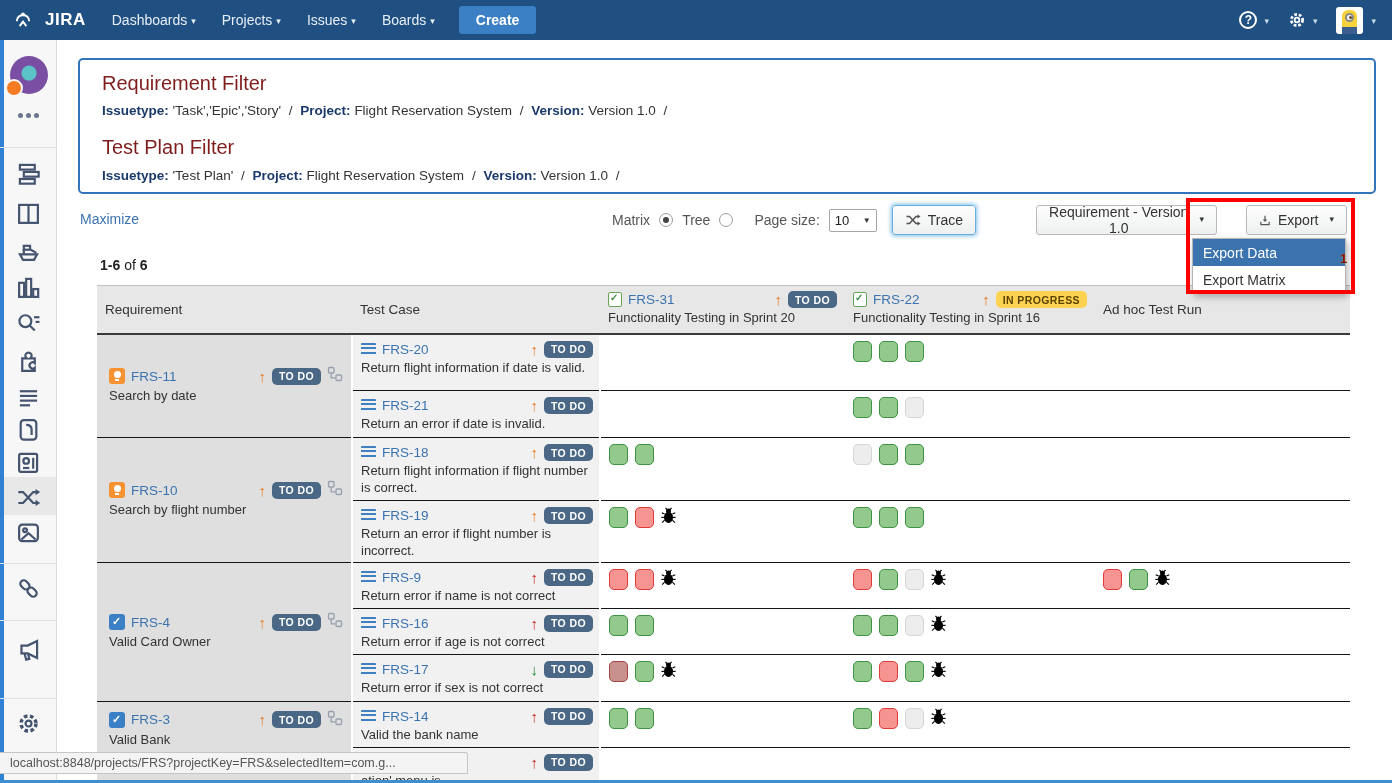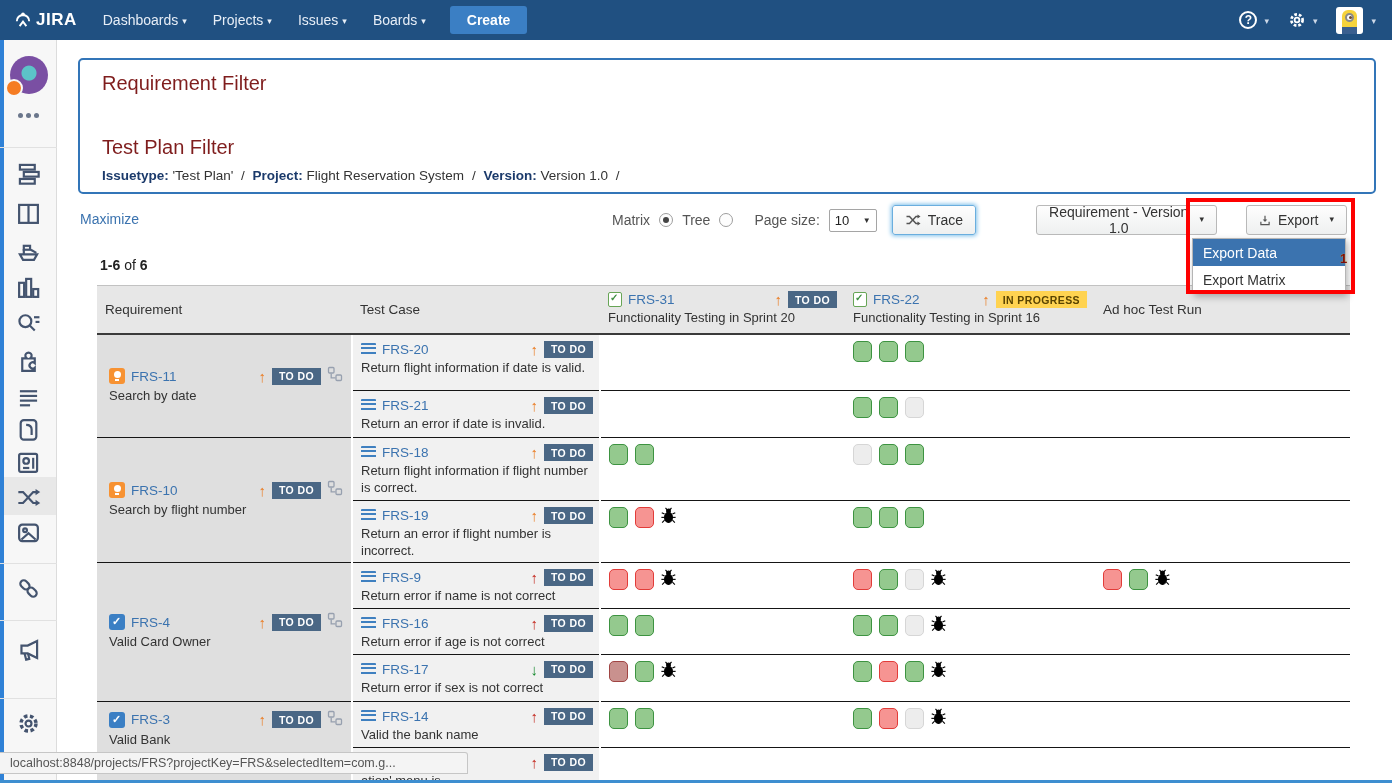--- a/index.html
+++ b/index.html
@@ -2,21 +2,21 @@
 <html><head>
 <meta charset="utf-8">
 <style>
   * { margin:0; padding:0; box-sizing:border-box; }
   html,body { width:1392px; height:783px; overflow:hidden; background:#fff;
     font-family:"Liberation Sans", sans-serif; position:relative; }
 
   
   .topbar { position:absolute; left:0; top:0; width:100%; height:40px; background:#205081;
     display:flex; align-items:center; z-index:30; }
-  .logo { display:flex; align-items:center; gap:4px; margin-left:14px; color:#fff;
+  .logo { display:flex; align-items:center; gap:13px; margin-left:14px; color:#fff;
     font-size:17px; font-weight:bold; letter-spacing:.5px; }
   .navitem { color:#e7eef7; font-size:14px; margin-left:26px; cursor:pointer; white-space:nowrap; }
   .caret::after { content:"▾"; font-size:9px; margin-left:4px; position:relative; top:-1px; }
   .create-btn { margin-left:24px; background:#3b7fc4; color:#fff; font-weight:bold; font-size:14px;
     border:none; border-radius:3px; padding:6px 17px; cursor:pointer; }
   .top-right { margin-left:auto; display:flex; align-items:center; gap:19px; margin-right:16px; }
   .searchbox { display:flex; align-items:center; background:#1c4164; border:1px solid #2e5a85;
     border-radius:4px; width:168px; height:26px; padding:0 8px; }
   .searchbox input { flex:1; background:transparent; border:none; outline:none; color:#cdd9e8;
     font-size:13px; font-family:"Liberation Sans",sans-serif; }
@@ -102,21 +102,21 @@
   td.req.top { vertical-align:top; padding-top:8px; }
   td.tc { background:#f1f1f1; border-right:2px solid #fff; border-bottom:1px solid #151515; padding:6px 6px 2px 8px; }
   td.mx { background:#fff; border-bottom:1px solid #151515; padding:6px 0 0 8px; }
   tr.partial td { border-bottom:none; }
   .line1 { display:flex; align-items:center; gap:6px; }
   .line2 { font-size:13px; color:#333; line-height:1.3; margin-top:2px; padding-right:2px; }
   .key { color:#3b73af; font-size:13.5px; text-decoration:none; cursor:pointer; white-space:nowrap; }
   .sp { flex:1; }
   .prio { font-size:15px; font-weight:bold; line-height:1; }
   .up-orange { color:#ea7d24; } .up-red { color:#c42b21; } .down-green { color:#14892c; }
-  .badge { font-size:10.5px; font-weight:bold; letter-spacing:.4px; color:#fff; border-radius:0;
+  .badge { font-size:10.5px; font-weight:bold; letter-spacing:.4px; color:#fff; border-radius:5px;
     padding:2.5px 7px; white-space:nowrap; }
   .badge.todo { background:#4a6785; }
   .badge.inprogress { background:#ffd351; color:#594300; }
   .icon-story { width:16px; height:16px; background:#f79232; border-radius:3px; position:relative; flex:none; }
   .icon-story::before { content:""; position:absolute; left:4.5px; top:3px; width:7px; height:7px;
     background:#fff; border-radius:50%; }
   .icon-story::after { content:""; position:absolute; left:6px; top:10.5px; width:4px; height:2.5px; background:#fff; }
   .icon-task { width:16px; height:16px; background:#3b7fc4; border-radius:3px; position:relative; flex:none; }
   .icon-task::after { content:"✓"; position:absolute; left:3px; top:1px; color:#fff; font-size:11px; font-weight:bold; }
   .icon-tc { width:15px; height:13px; flex:none; border-radius:1px;
@@ -288,20 +288,31 @@
   <span class="sicon" style="top:671px">
     <svg viewBox="0 0 16 16">
         <circle cx="8" cy="8" r="4.8" stroke-width="2.2" stroke-dasharray="2.3 1.6"></circle>
         <circle cx="8" cy="8" r="1.9"></circle>
       </svg>
   </span>
 </div>
 
 <div class="filter-panel">
   <div class="fp-title" style="top:12px">Requirement Filter</div>
+  <div class="fp-line" style="top:43px">
+    <span class="fp-label">Issuetype:</span>
+    <span>'Task','Epic','Story'</span>
+    <span class="fp-sep">/</span>
+    <span class="fp-label">Project:</span>
+    <span>Flight Reservation System</span>
+    <span class="fp-sep">/</span>
+    <span class="fp-label">Version:</span>
+    <span>Version 1.0</span>
+    <span class="fp-sep">/</span>
+  </div>
   <div class="fp-title" style="top:76px">Test Plan Filter</div>
   <div class="fp-line" style="top:108px">
     <span class="fp-label">Issuetype:</span>
     <span>'Test Plan'</span>
     <span class="fp-sep">/</span>
     <span class="fp-label">Project:</span>
     <span>Flight Reservation System</span>
     <span class="fp-sep">/</span>
     <span class="fp-label">Version:</span>
     <span>Version 1.0</span>

